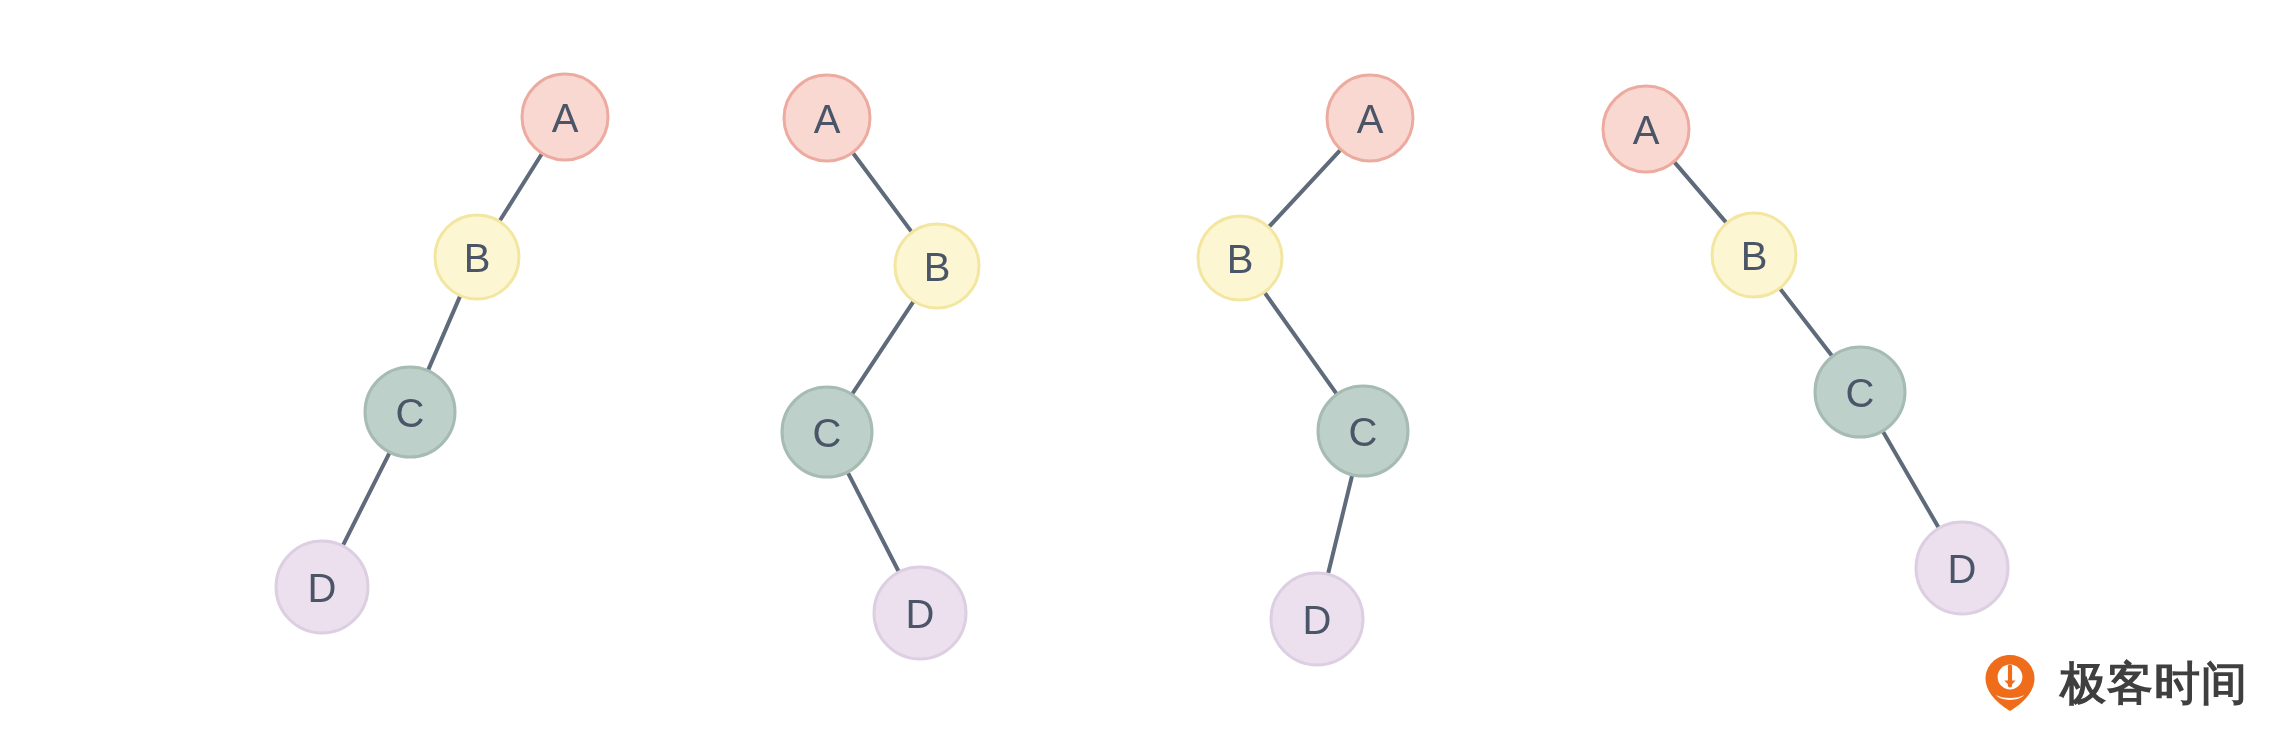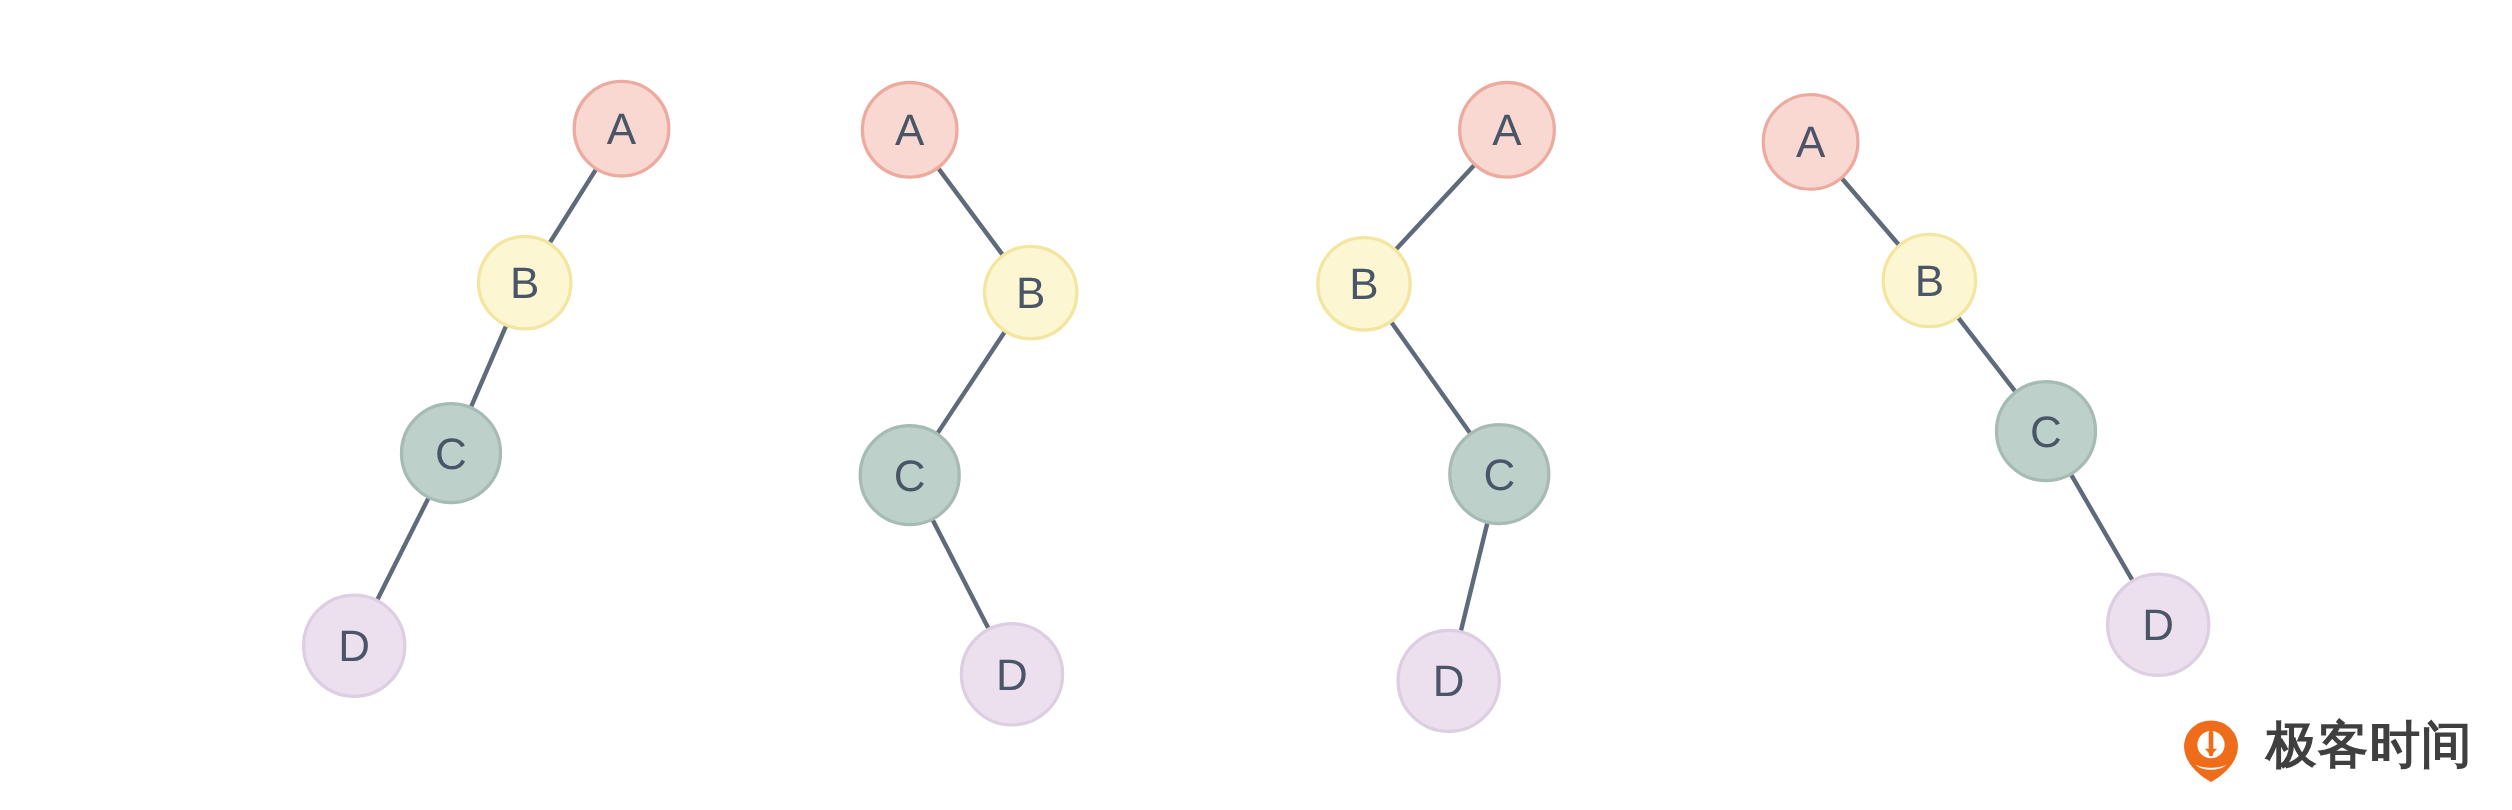--- a/index.html
+++ b/index.html
@@ -41,20 +41,21 @@
     stroke-width: 4;
     stroke-linecap: round;
     fill: none;
   }
   
   #watermark {
     position: absolute;
     right: 36px;
     bottom: 24px;
     display: flex;
+    align-items: center;
     gap: 24px;
     user-select: none;
   }
   #watermark .wm-logo {
     width: 52px;
     height: 58px;
     flex: none;
     display: block;
   }
   #watermark .wm-text {

